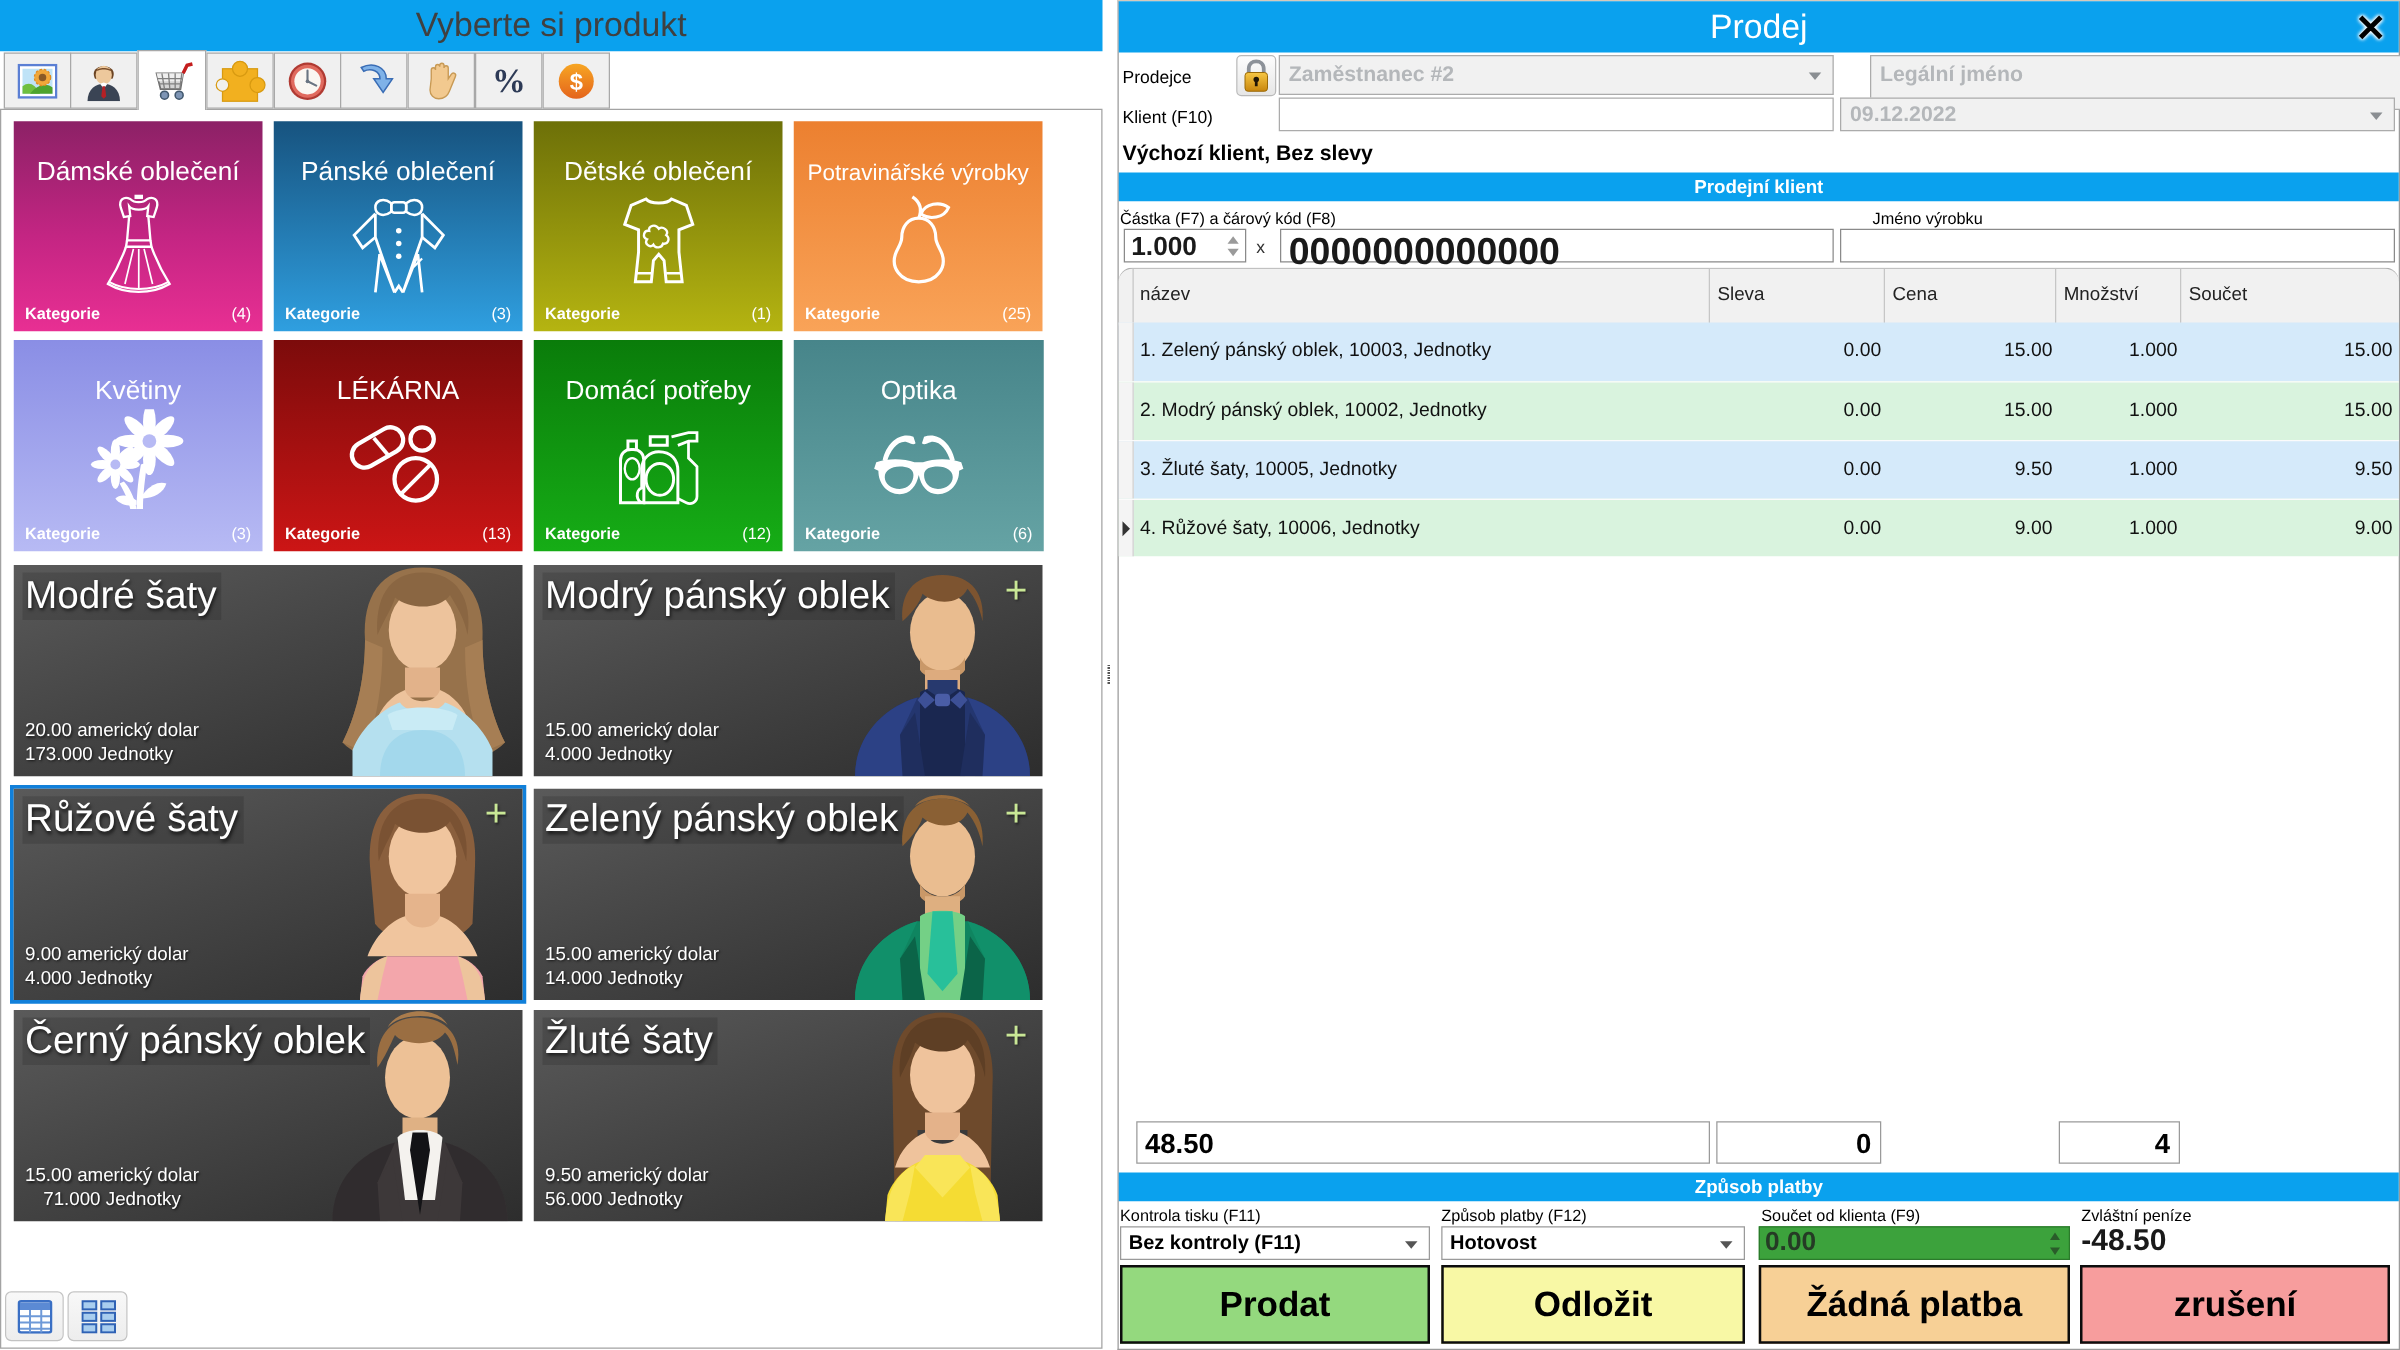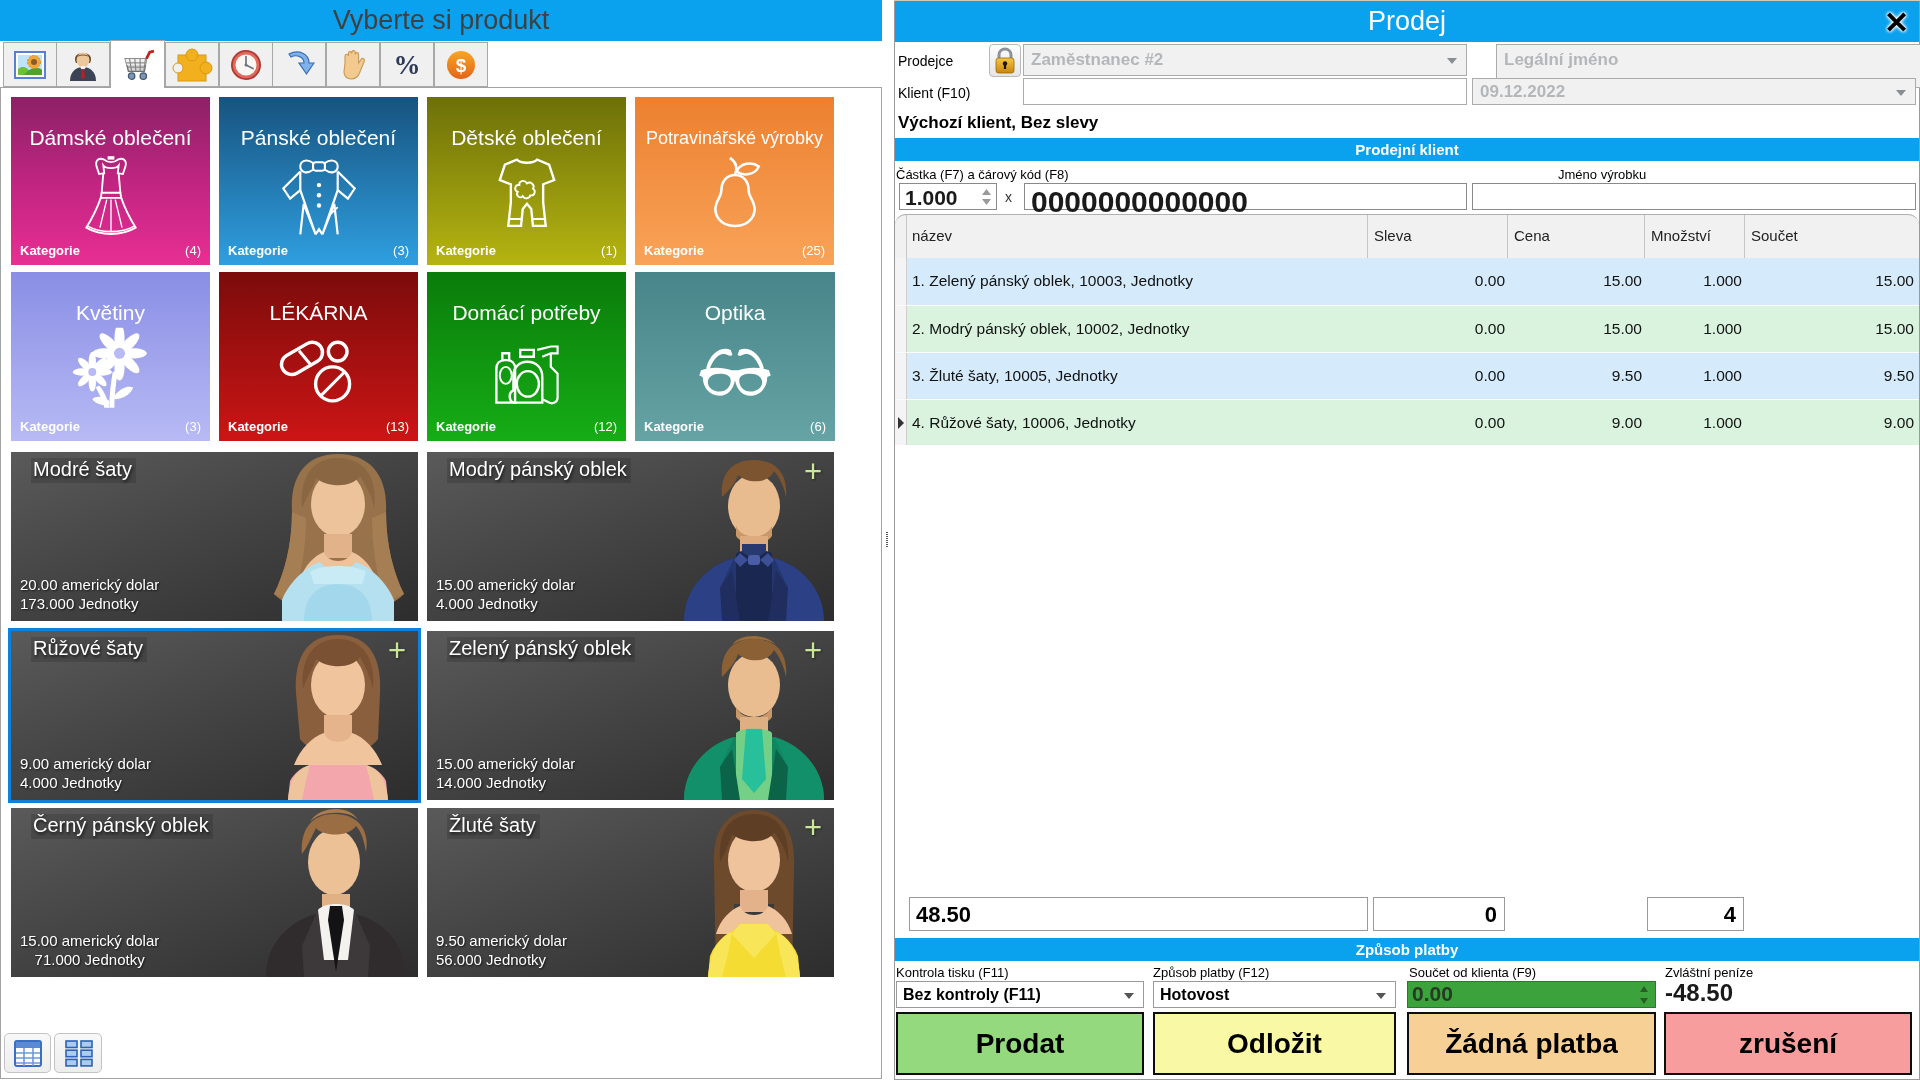--- a/index.html
+++ b/index.html
@@ -19,21 +19,21 @@
 
 
 .cat { color:#fff; overflow:hidden; }
 .cat .ct { position:absolute; top:29px; left:0; width:100%; text-align:center; font-size:21px; white-space:nowrap; }
 .cat .ci { position:absolute; left:50%; top:100px; transform:translate(-50%,-50%) scale(0.85); }
 .cat .kat { position:absolute; left:9px; bottom:7px; font-size:13px; font-weight:bold; }
 .cat .cnt { position:absolute; right:9px; bottom:7px; font-size:13px; }
 
 
 .pt { background:linear-gradient(160deg,#5a5a5a 0%,#454545 45%,#2d2d2d 100%); overflow:hidden; }
-.pt .ptt { position:absolute; left:20px; top:6px; color:#fff; font-size:20px;
+.pt .ptt { position:absolute; left:7px; top:6px; color:#fff; font-size:31px;
   text-shadow:1px 2px 3px rgba(0,0,0,.7); background:rgba(20,20,20,.18); padding:0 4px 2px 2px; }
 .pt .plus { position:absolute; right:12px; top:2px; color:#c9e796; font-size:31px;
   text-shadow:1px 1px 2px rgba(0,0,0,.5); }
 .pt .pp { position:absolute; left:9px; bottom:8px; color:#fff; font-size:15px; line-height:19px;
   text-shadow:1px 1px 2px rgba(0,0,0,.7); }
 .pt svg.person { position:absolute; right:0; bottom:0; }
 
 
 #rp { left:894px; top:0; width:1026px; height:1080px; background:#fff;
   border-left:1px solid #9a9a9a; border-right:1px solid #9a9a9a; border-bottom:1px solid #9a9a9a; }
@@ -459,21 +459,21 @@
     </svg>
   </div>
   <div class="abs combo" style="left:1023px;top:44px;width:444px;height:32px;line-height:30px;">Zaměstnanec #2<span class="arr"></span></div>
   <div class="abs combo" style="left:1472px;top:44px;width:444px;height:44px;line-height:30px;margin-left:24px;">Legální jméno<span class="arr"></span></div>
   <div class="abs lbl" style="left:898px;top:85px;">Klient (F10)</div>
   <div class="abs winput" style="left:1023px;top:78px;width:444px;height:27px;"></div>
   <div class="abs combo" style="left:1472px;top:78px;width:444px;height:27px;line-height:25px;">09.12.2022<span class="arr"></span></div>
   <div class="abs" style="left:898px;top:113px;font-size:17px;font-weight:bold;">Výchozí klient, Bez slevy</div>
   <div class="abs bluebar" style="left:895px;top:138px;width:1024px;height:23px;line-height:23px;">Prodejní klient</div>
   <div class="abs lbl2" style="left:896px;top:167px;">Částka (F7) a čárový kód (F8)</div>
-  <div class="abs lbl2" style="left:1558px;top:167px;">Jméno výrobku</div>
+  <div class="abs lbl2" style="left:1498px;top:167px;">Jméno výrobku</div>
   <div class="abs" style="left:899px;top:183px;width:98px;height:27px;border:1px solid #8a8a8a;background:#fff;">
     <span class="num" style="position:absolute;left:5px;top:2px;">1.000</span>
     <svg style="position:absolute;right:4px;top:4px;" width="11" height="18" viewBox="0 0 11 18">
       <path d="M5.5 1 L10 7 L1 7 Z" fill="#9a9a9a"></path>
         <path d="M5.5 17 L10 11 L1 11 Z" fill="#9a9a9a"></path>
     </svg>
   </div>
   <div class="abs" style="left:1005px;top:189px;font-size:14px;color:#333;">x</div>
   <div class="abs" style="left:1024px;top:183px;width:443px;height:27px;border:1px solid #8a8a8a;background:#fff;">
     <span class="num" style="position:absolute;left:6px;top:1px;font-size:30px;">0000000000000</span>

